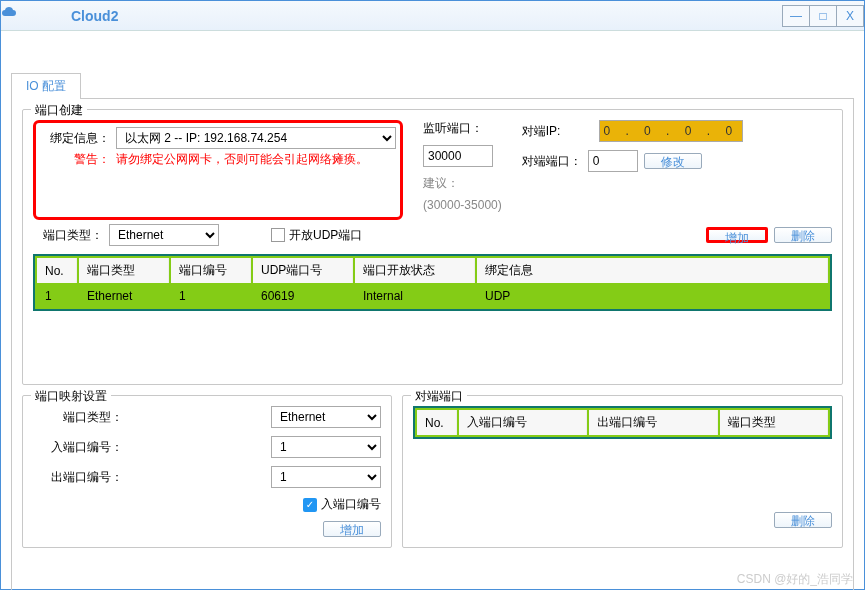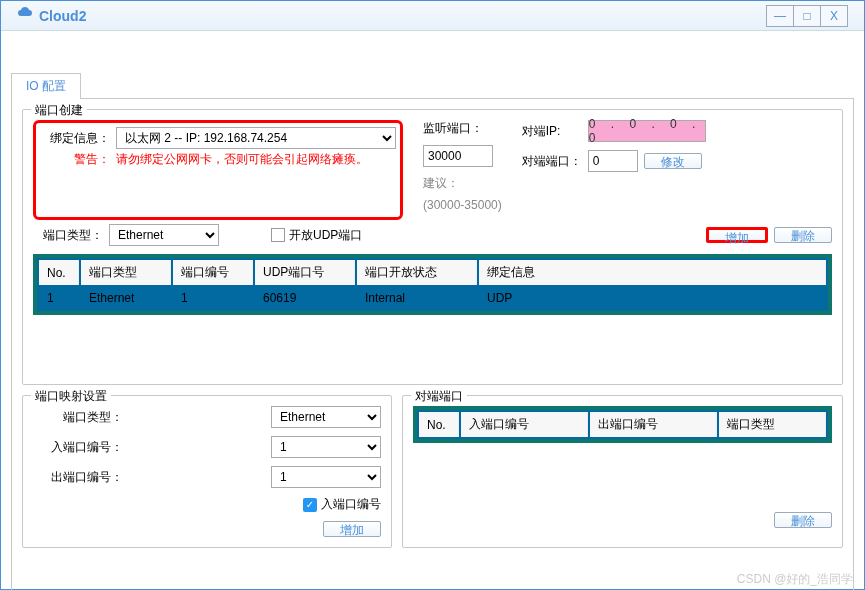--- a/index.html
+++ b/index.html
@@ -1,42 +1,42 @@
 <!DOCTYPE html>
 <html><head>
   <meta charset="utf-8">
   <style>
     * { box-sizing: border-box; margin: 0; padding: 0; font-family: "Microsoft YaHei", sans-serif; font-size: 12px; }
     body { background: #fff; width: 865px; height: 590px; }
     .window { border: 1px solid #4a90d9; width: 865px; height: 590px; }
-    .titlebar { background: linear-gradient(#f5f9fd, #e8f1fb); height: 30px; display: flex; align-items: center; padding: 0 16px; border-bottom: 1px solid #cdd; }
+    .titlebar { background: linear-gradient(#f5f9fd, #e8f1fb); height: 30px; display: flex; align-items: center; padding: 0 0; border-bottom: 1px solid #cdd; gap: 48px; }
     .titlebar .logo { color: #4a90d9; font-weight: bold; font-size: 16px; margin-right: 6px; }
     .titlebar .title { color: #4a90d9; font-weight: bold; font-size: 14px; }
     .titlebar .winbtns { margin-left: auto; display: flex; gap: 0; }
     .titlebar .winbtn { width: 28px; height: 22px; border: 1px solid #9ab; background: #f5f9fd; display: flex; align-items: center; justify-content: center; color: #4a90d9; cursor: pointer; margin-left: -1px; }
     .body { padding: 10px; background: #fff; height: 558px; }
     .tabstrip { border-bottom: 1px solid #c8c8c8; display: flex; margin-top: 31px; }
     .tab { border: 1px solid #c8c8c8; border-bottom: none; padding: 4px 14px; background: #fff; position: relative; top: 1px; color: #4a90d9; }
     .content { border: 1px solid #c8c8c8; border-top: none; padding: 10px; height: 520px; }
     .fieldset { border: 1px solid #c8c8c8; border-radius: 2px; padding: 10px; position: relative; margin-bottom: 10px; }
     .fieldset .legend { position: absolute; top: -8px; left: 8px; background: #fff; padding: 0 4px; font-size: 12px; }
     .row { display: flex; align-items: center; gap: 6px; margin-bottom: 8px; }
     .lbl { width: 70px; text-align: right; }
     select, input[type="text"] { border: 1px solid #aaa; height: 22px; padding: 0 4px; background: #fff; }
     .combo-wide { width: 280px; }
     .combo-med { width: 110px; }
     .btn { border: 1px solid #9ab; background: linear-gradient(#fff,#eef5fb); height: 16px; padding: 0 16px; color: #4a90d9; cursor: pointer; border-radius: 2px; }
     .red-highlight { border: 3px solid #f00; border-radius: 6px; padding: 4px; }
     .red-text { color: #f00; }
-    .table { border: 4px solid #0f766e; width: 100%; background: #0369a1; }
+    .table { border: 2px solid #0f766e; width: 100%; background: #84cc16; }
     .table th, .table td { text-align: left; padding: 4px 8px; font-weight: normal; }
     .table thead tr { border-bottom: 1px solid #c8c8c8; }
     .table thead th { background: #f7f7f7; border-right: 1px solid #eee; }
     .port-create-top { display: flex; gap: 20px; }
-    .ip-box { border: 1px solid #aaa; background: #f9a8d4; width: 118px; height: 22px; display: flex; align-items: center; justify-content: center; letter-spacing: 6px; color: #333; }
+    .ip-box { border: 1px solid #aaa; background: #eab308; width: 144px; height: 22px; display: flex; align-items: center; justify-content: center; letter-spacing: 6px; color: #333; margin-left: 11px; }
     .bottom { display: flex; gap: 10px; }
     .mapset { width: 370px; }
     .maptable { flex: 1; }
     .checkbox { display: flex; align-items: center; gap: 4px; }
     .checkbox .cb { width: 14px; height: 14px; background: #2196F3; border-radius: 2px; color: #fff; display: flex; align-items: center; justify-content: center; font-size: 10px; }
     .tablewrap { height: 100px; overflow: auto; }
     .tallwrap { height: 120px; }
     .watermark { position: absolute; right: 12px; bottom: 2px; color: #ccc; font-size: 12px; }
   </style>
 </head>

